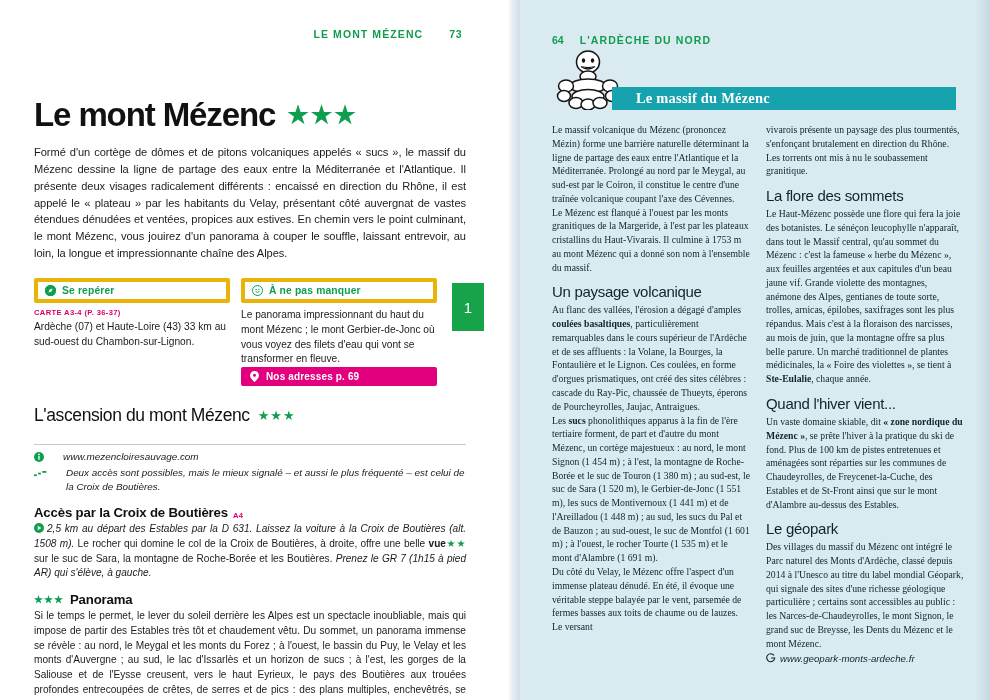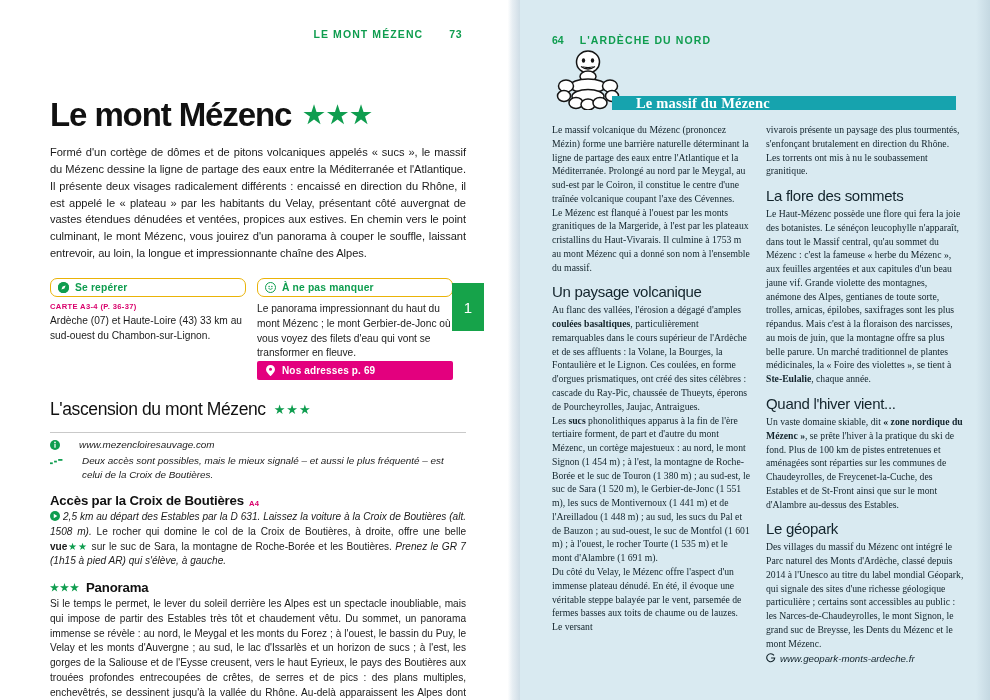--- a/index.html
+++ b/index.html
@@ -15,21 +15,21 @@
     width: 990px; height: 700px;
     background: #ffffff;
     display: flex;
   }
 
   
   .page-left {
     position: relative;
     width: 500px; height: 508px;
     background: #ffffff;
-    padding: 28px 34px 10px 50px;
+    padding: 28px 34px 10px 34px;
   }
   .run-head {
     display: flex;
     justify-content: flex-end;
     align-items: baseline;
     gap: 26px;
     padding-right: 4px;
     margin-bottom: 58px;
   }
   .run-head .rh-title {
@@ -64,22 +64,22 @@
     color: #1b1b1b;
     text-align: justify;
     margin: 0 0 16px 0;
     letter-spacing: -0.05px;
   }
 
   
   .boxrow { display: flex; gap: 11px; align-items: flex-start; }
   .box { width: 196px; }
   .box-head {
-    border: 1px solid #eab308;
-    border-radius: 7px;
+    border: 4px solid #eab308;
+    border-radius: 2px;
     padding: 3px 7px;
     display: flex; align-items: center; gap: 6px;
     margin-bottom: 5px;
   }
   .box-head .bh-label {
     font-size: 10.3px; font-weight: bold; color: #0f9d4f; letter-spacing: .15px;
   }
   .ico-circle {
     width: 11px; height: 11px; border-radius: 50%;
     display: inline-flex; align-items: center; justify-content: center;
@@ -105,21 +105,21 @@
     font-weight: bold;
     display: flex; align-items: center; gap: 7px;
     letter-spacing: .15px;
   }
   .pin-ico { display:block; }
 
   h2.sect {
     font-size: 17.5px;
     font-weight: 400;
     color: #111111;
-    margin: 19px 0 12px 0;
+    margin: 19px 0 18px 0;
     letter-spacing: -0.4px;
     display: flex; align-items: center; gap: 8px;
   }
   .stars-sm { color: #0f9d4f; font-size: 13px; letter-spacing: 1px; }
   .rule {
     border: 0; border-top: 1px solid #c9c9c9;
     margin: 4px 0 5px 0;
   }
 
   .lineitem {
@@ -185,21 +185,21 @@
   .run-head-r {
     display: flex; align-items: baseline; gap: 16px; margin-bottom: 6px;
   }
   .run-head-r .rh-folio { font-size: 10.5px; font-weight: bold; color: #0f9d4f; }
   .run-head-r .rh-title { font-size: 10.5px; font-weight: bold; letter-spacing: 1.1px; color: #0f9d4f; }
 
   .banner-wrap {
     position: relative; height: 62px; margin-bottom: 9px;
   }
   .teal-bar {
-    position: absolute; left: 60px; right: 8px; bottom: 4px; height: 14px;
+    position: absolute; left: 60px; right: 8px; bottom: 4px; height: 23px;
     background: #16a3ae;
     display: flex; align-items: center;
     padding-left: 24px;
   }
   .teal-bar .bname {
     color: #ffffff; font-family: "Liberation Serif", serif;
     font-weight: bold; font-size: 14.5px; letter-spacing: .2px;
   }
   .bib { position: absolute; left: 0px; bottom: 0px; }
 

